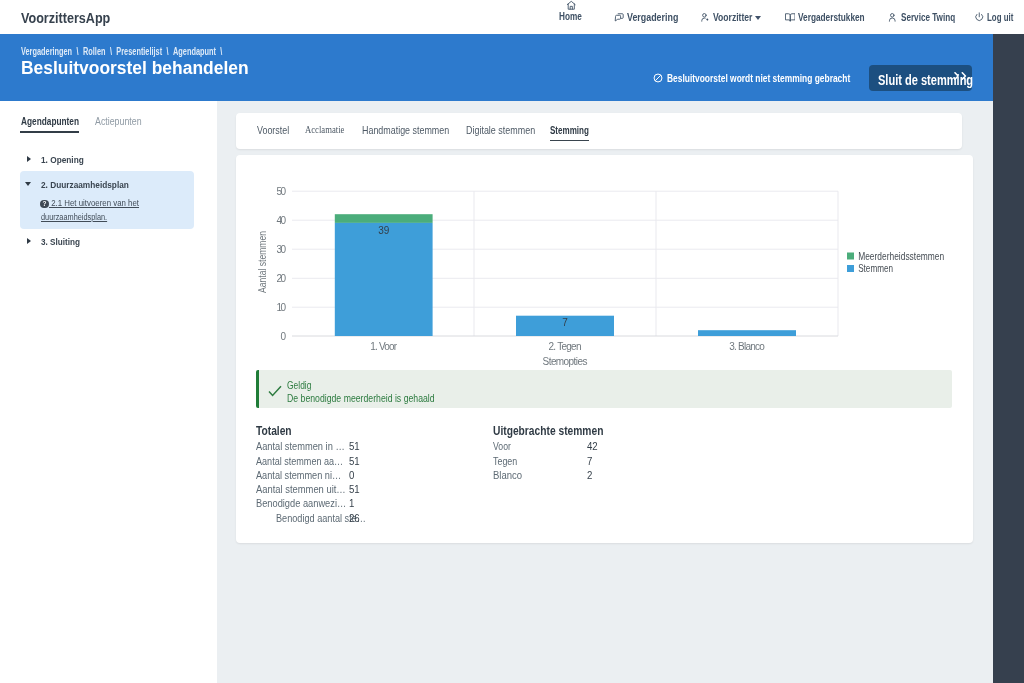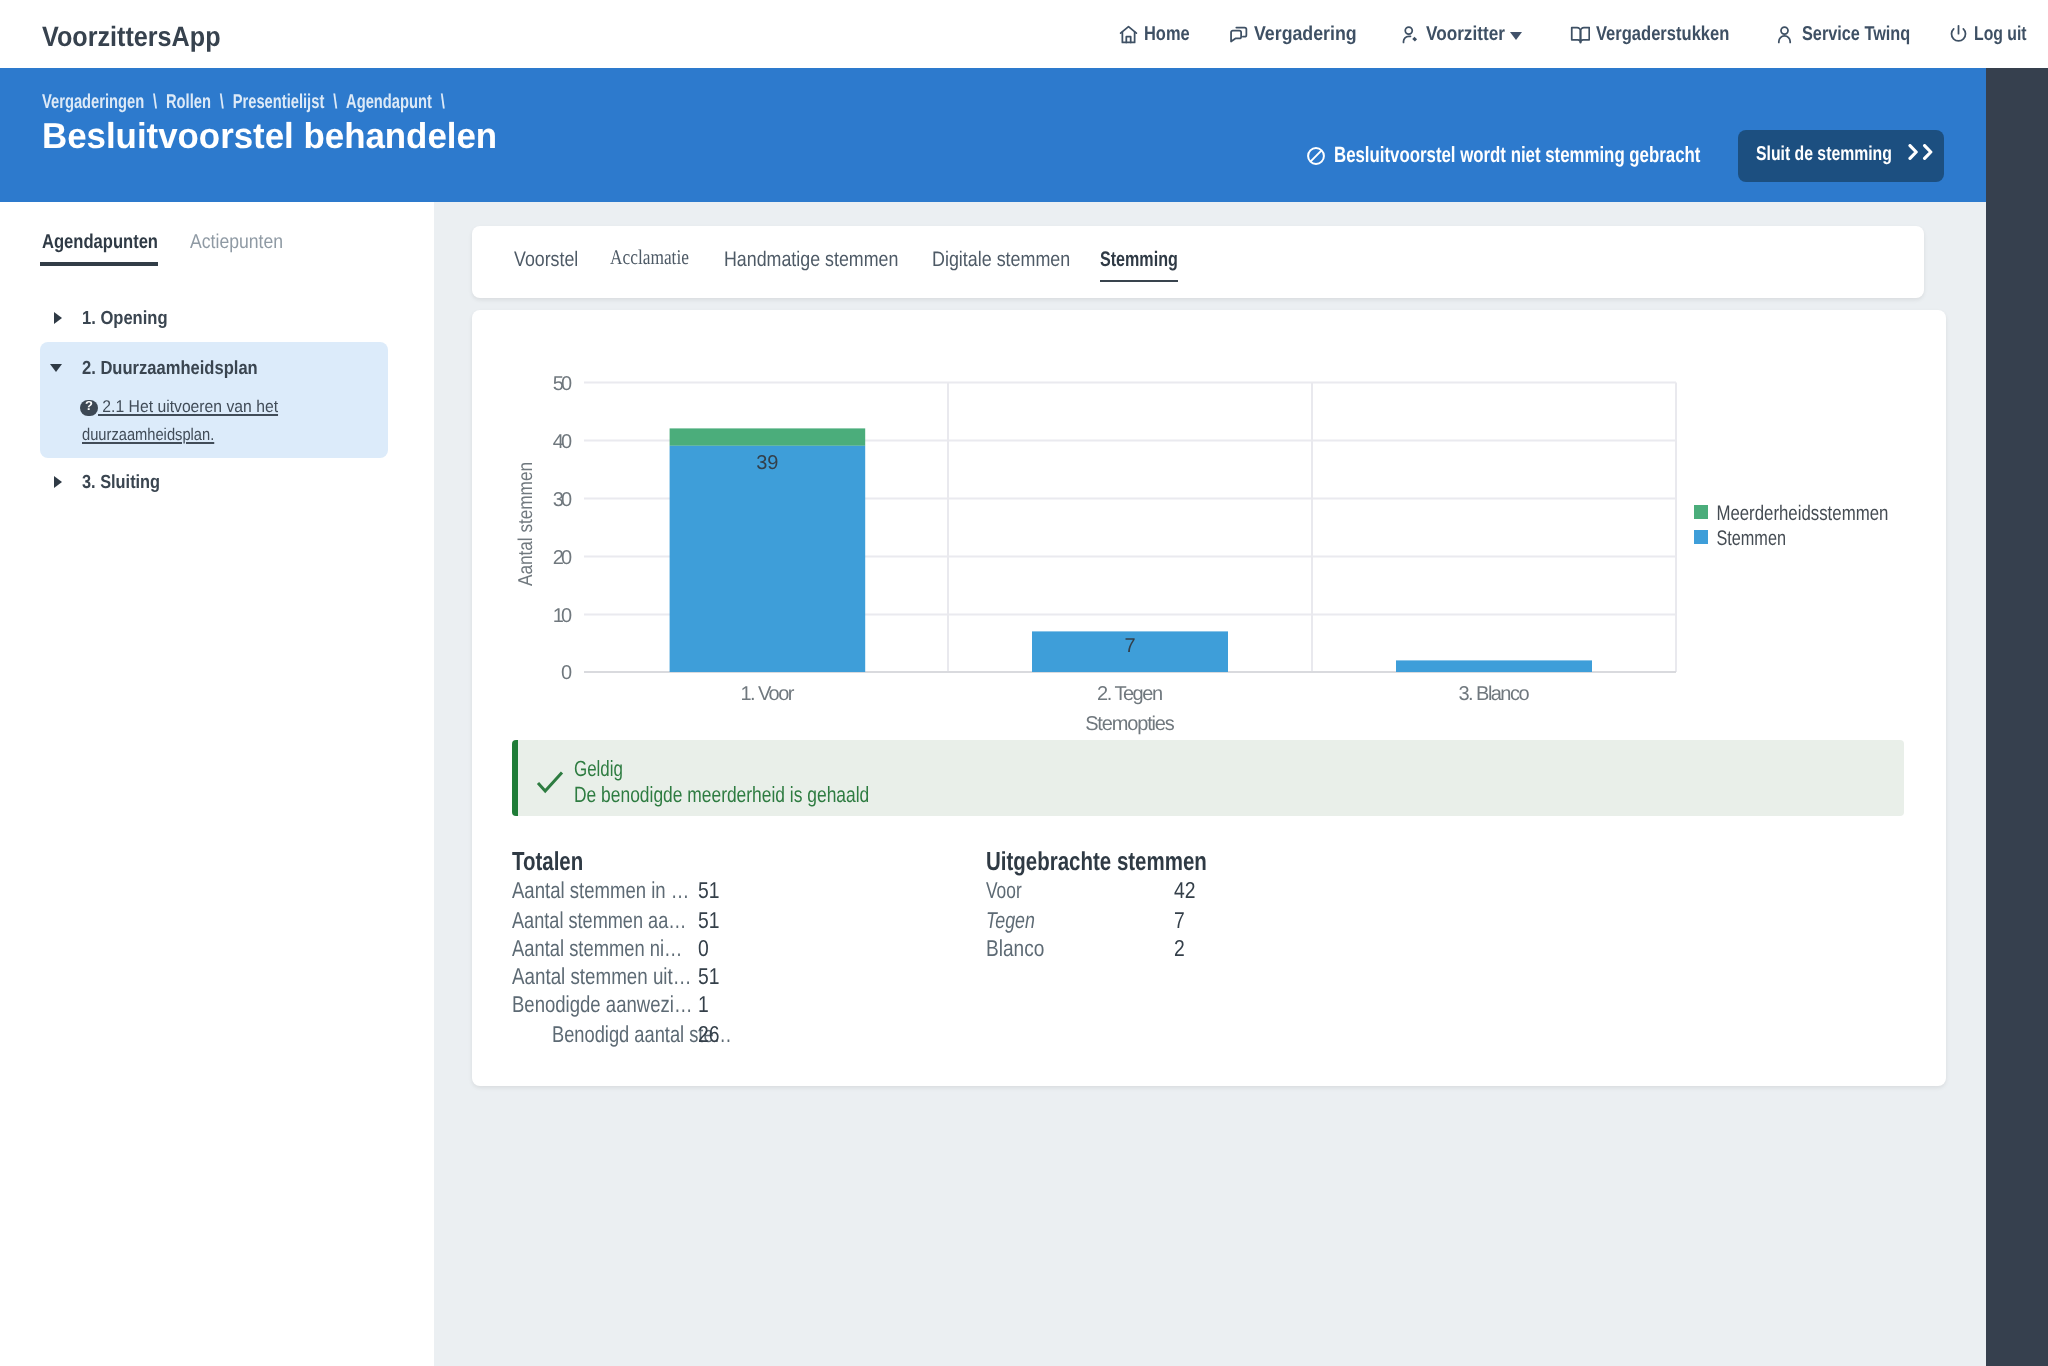--- a/index.html
+++ b/index.html
@@ -13,21 +13,21 @@
 .navitem { position:absolute; top:0; height:34.5px; display:flex; align-items:center; color:#3e5064; font-weight:bold; font-size:10px; white-space:nowrap; z-index:11; }
 .navitem svg { display:block; margin-right:3px; }
 
 
 #bluehead { position:absolute; left:0; top:34px; width:1024px; height:66.5px; background:#2d7acd; z-index:5; }
 #crumbs { position:absolute; left:21px; top:12px; font-size:10px; font-weight:bold; color:rgba(255,255,255,0.84); }
 #pagetitle { position:absolute; left:21px; top:23.5px; font-size:18px; font-weight:bold; color:#fff; }
 #pagesub { position:absolute; left:21px; top:45.5px; font-size:10.5px; font-weight:bold; color:#fff; }
 #status { position:absolute; left:653px; top:37.5px; display:flex; align-items:center; color:#fff; font-weight:bold; font-size:11px; white-space:nowrap; }
 #status svg { margin-right:4px; }
-#closebtn { position:absolute; left:869px; top:31px; width:103px; height:26px; background:#1c4f80; border-radius:4px; color:#fff; font-weight:bold; font-size:10px; white-space:nowrap; }
+#closebtn { position:absolute; left:869px; top:31px; width:103px; height:26px; background:#1c4f80; border-radius:4px; color:#fff; font-weight:bold; font-size:14px; white-space:nowrap; }
 #closebtn .lbl { position:absolute; left:9px; top:7px; }
 
 
 #darkstrip { position:absolute; left:993px; top:34px; width:31px; height:649px; background:#36404e; z-index:20; }
 
 
 #sidebar { position:absolute; left:0; top:100.5px; width:217px; height:582.5px; background:#fff; z-index:4; }
 #mainbg { position:absolute; left:217px; top:100.5px; width:776px; height:582.5px; background:#ebeff2; z-index:1; }
 
 .tri-r { width:0; height:0; border-left:4.5px solid #2f3a45; border-top:3.5px solid transparent; border-bottom:3.5px solid transparent; position:absolute; }
@@ -88,21 +88,21 @@
 #f-r8{transform:scaleX(0.7742);}
 #f-r9{transform:scaleX(0.8286);}
 </style>
 </head>
 <body>
 
 <div id="topbar">
   <div id="logo"><span class="fit" id="f-logo">VoorzittersApp</span></div>
 </div>
 
-<div class="navitem" style="left:558.5px;">
+<div class="navitem" style="left:558.5px;flex-direction:column;">
     <svg width="10.5" height="10.5" viewBox="0 0 24 24" fill="none" stroke="#3e5064" stroke-width="2" stroke-linecap="round" stroke-linejoin="round">
       <path d="M3 10.5 12 3l9 7.5"></path>
       <path d="M5 9.2V21h14V9.2"></path>
       <path d="M9.5 21v-6.5h5V21"></path>
     </svg>
     <span class="fit" id="f-nav1">Home</span>
   </div>
 <div class="navitem" style="left:613.5px;">
     <svg width="10.5" height="10.5" viewBox="0 0 24 24" fill="none" stroke="#3e5064" stroke-width="2" stroke-linecap="round" stroke-linejoin="round">
       <path d="M9.5 4h9.5a2 2 0 0 1 2 2v6.5a2 2 0 0 1-2 2h-2"></path>
@@ -250,17 +250,17 @@
   <div class="trow" style="left:20px;top:328.1px;"><span class="fit" id="f-r4">Aantal stemmen uit…</span></div>
     <div class="tval" style="left:113px;top:328.1px;">51</div>
   <div class="trow" style="left:20px;top:342.3px;"><span class="fit" id="f-r5">Benodigde aanwezi…</span></div>
     <div class="tval" style="left:113px;top:342.3px;">1</div>
   <div class="trow" style="left:20px;top:356.6px;margin-left:20px;"><span class="fit" id="f-r6">Benodigd aantal ste…</span></div>
     <div class="tval" style="left:113px;top:356.6px;">26</div>
 
   <div class="tblhead" style="left:256.5px;top:267.5px;"><span class="fit" id="f-h2">Uitgebrachte stemmen</span></div>
   <div class="trow" style="left:256.5px;top:285.4px;"><span class="fit" id="f-r7">Voor</span></div>
     <div class="tval" style="left:351px;top:285.4px;">42</div>
-  <div class="trow" style="left:256.5px;top:299.7px;font-style:italic;"><span class="fit" id="f-r8">Tegen</span></div>
+  <div class="trow" style="left:256.5px;top:299.7px;"><span class="fit" id="f-r8">Tegen</span></div>
     <div class="tval" style="left:351px;top:299.7px;">7</div>
   <div class="trow" style="left:256.5px;top:313.9px;"><span class="fit" id="f-r9">Blanco</span></div>
     <div class="tval" style="left:351px;top:313.9px;">2</div>
 </div>
 
 </body></html>

